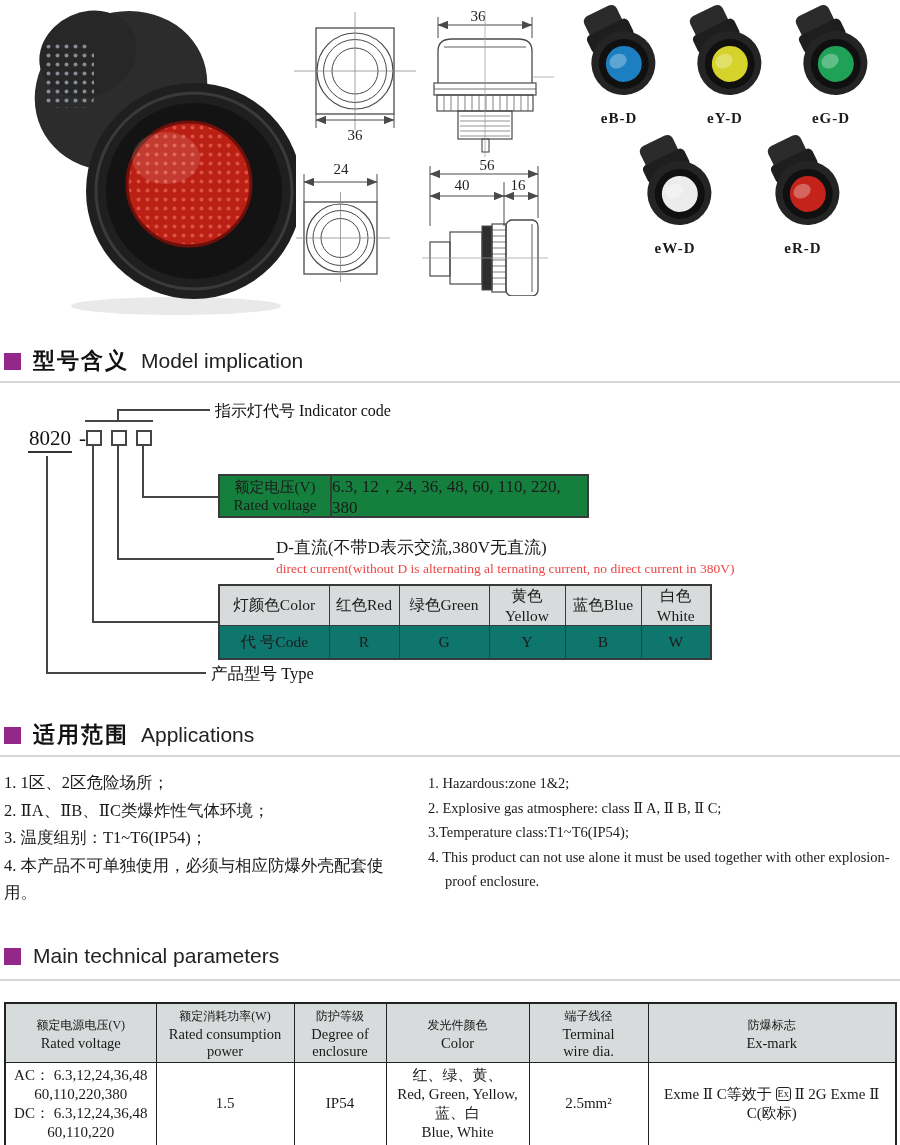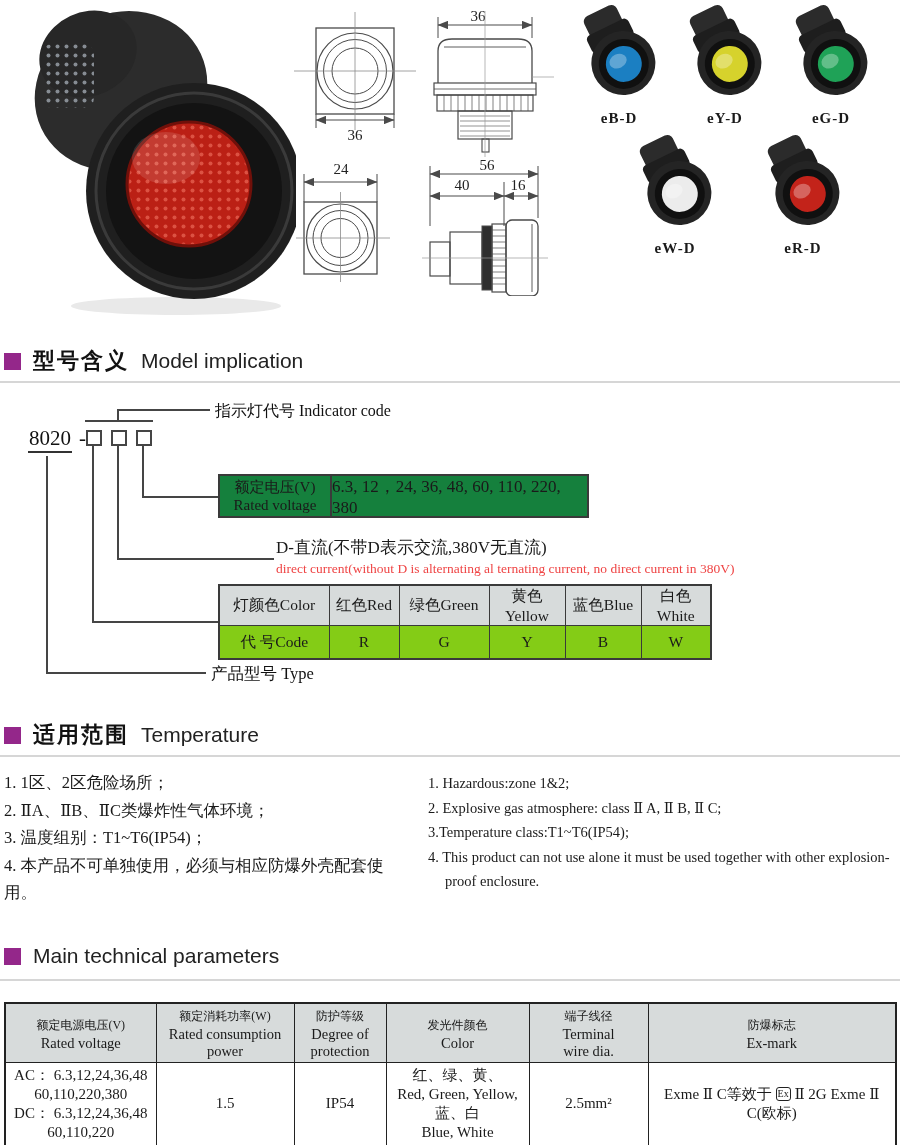--- a/index.html
+++ b/index.html
@@ -22,21 +22,21 @@
   .mcode .dash{margin-left:7px;}
   .dlabel{position:absolute;font-size:16px;color:#111;white-space:nowrap;}
   .vbox{position:absolute;display:flex;background:#15803d;border:2px solid #3a3a3a;box-sizing:border-box;}
   .vbox .c1{width:110px;border-right:2px solid #3a3a3a;display:flex;flex-direction:column;
             align-items:center;justify-content:center;font-size:15px;line-height:18px;text-align:center;}
   .vbox .c2{flex:1;display:flex;align-items:center;justify-content:center;font-size:17px;}
   .dcnote{position:absolute;}
   .dcnote .l1{font-size:17px;line-height:22px;}
   .dcnote .l2{font-size:13.5px;line-height:19px;color:#ef4444;}
   table{border-collapse:collapse;}
-  .ctable{position:absolute;table-layout:fixed;background:#84cc16;border:2px solid #3a3a3a;}
+  .ctable{position:absolute;table-layout:fixed;background:#0f766e;border:2px solid #3a3a3a;}
   .ctable td{border:1.5px solid #3a3a3a;text-align:center;vertical-align:middle;
              font-size:15.5px;height:32px;padding:0 2px;}
   .ctable tr.hd td{background:#d7dbdb;}
   
   .apps{position:absolute;list-style:none;margin:0;padding:0;}
   .apps-zh li{font-size:16.5px;line-height:27.5px;}
   .apps-en li{font-size:14.5px;line-height:24.5px;}
   .apps-en li.hang{text-indent:-17px;padding-left:17px;}
   .pre{white-space:pre-line;}
   
@@ -301,21 +301,21 @@
   </tbody>
     </table>
 
   <div class="vline" style="left:46px;top:456px;height:216px"></div>
   <div class="hline" style="left:46px;top:672px;width:160px"></div>
   <div class="dlabel" style="left:211px;top:663px;font-size:16.5px">产品型号 Type</div>
 
   <div class="sec-head" style="top:720px">
     <span class="sec-sq" fill="#94278a" style="background-color: rgb(148, 39, 138);"></span>
     <span class="sec-zh">适用范围</span>
-    <span class="sec-en">Temperature</span>
+    <span class="sec-en">Applications</span>
   </div>
   <div class="rule" style="top:755px"></div>
 
   <ul class="apps apps-zh" style="left:4px;top:769px;width:405px">
     <li>1. 1区、2区危险场所；</li>
     <li>2. ⅡA、ⅡB、ⅡC类爆炸性气体环境；</li>
     <li>3. 温度组别：T1~T6(IP54)；</li>
     <li>4. 本产品不可单独使用，必须与相应防爆外壳配套使用。</li>
   </ul>
 
@@ -347,21 +347,21 @@
       <th>
         <div class="hzh">额定电源电压(V)</div>
         <div class="hen pre">Rated voltage</div>
       </th>
       <th>
         <div class="hzh">额定消耗功率(W)</div>
         <div class="hen pre">Rated consumption power</div>
       </th>
       <th>
         <div class="hzh">防护等级</div>
-        <div class="hen pre">Degree of protection</div>
+        <div class="hen pre">Degree of enclosure</div>
       </th>
       <th>
         <div class="hzh">发光件颜色</div>
         <div class="hen pre">Color</div>
       </th>
       <th>
         <div class="hzh">端子线径</div>
         <div class="hen pre">Terminal
 wire dia.</div>
       </th>

